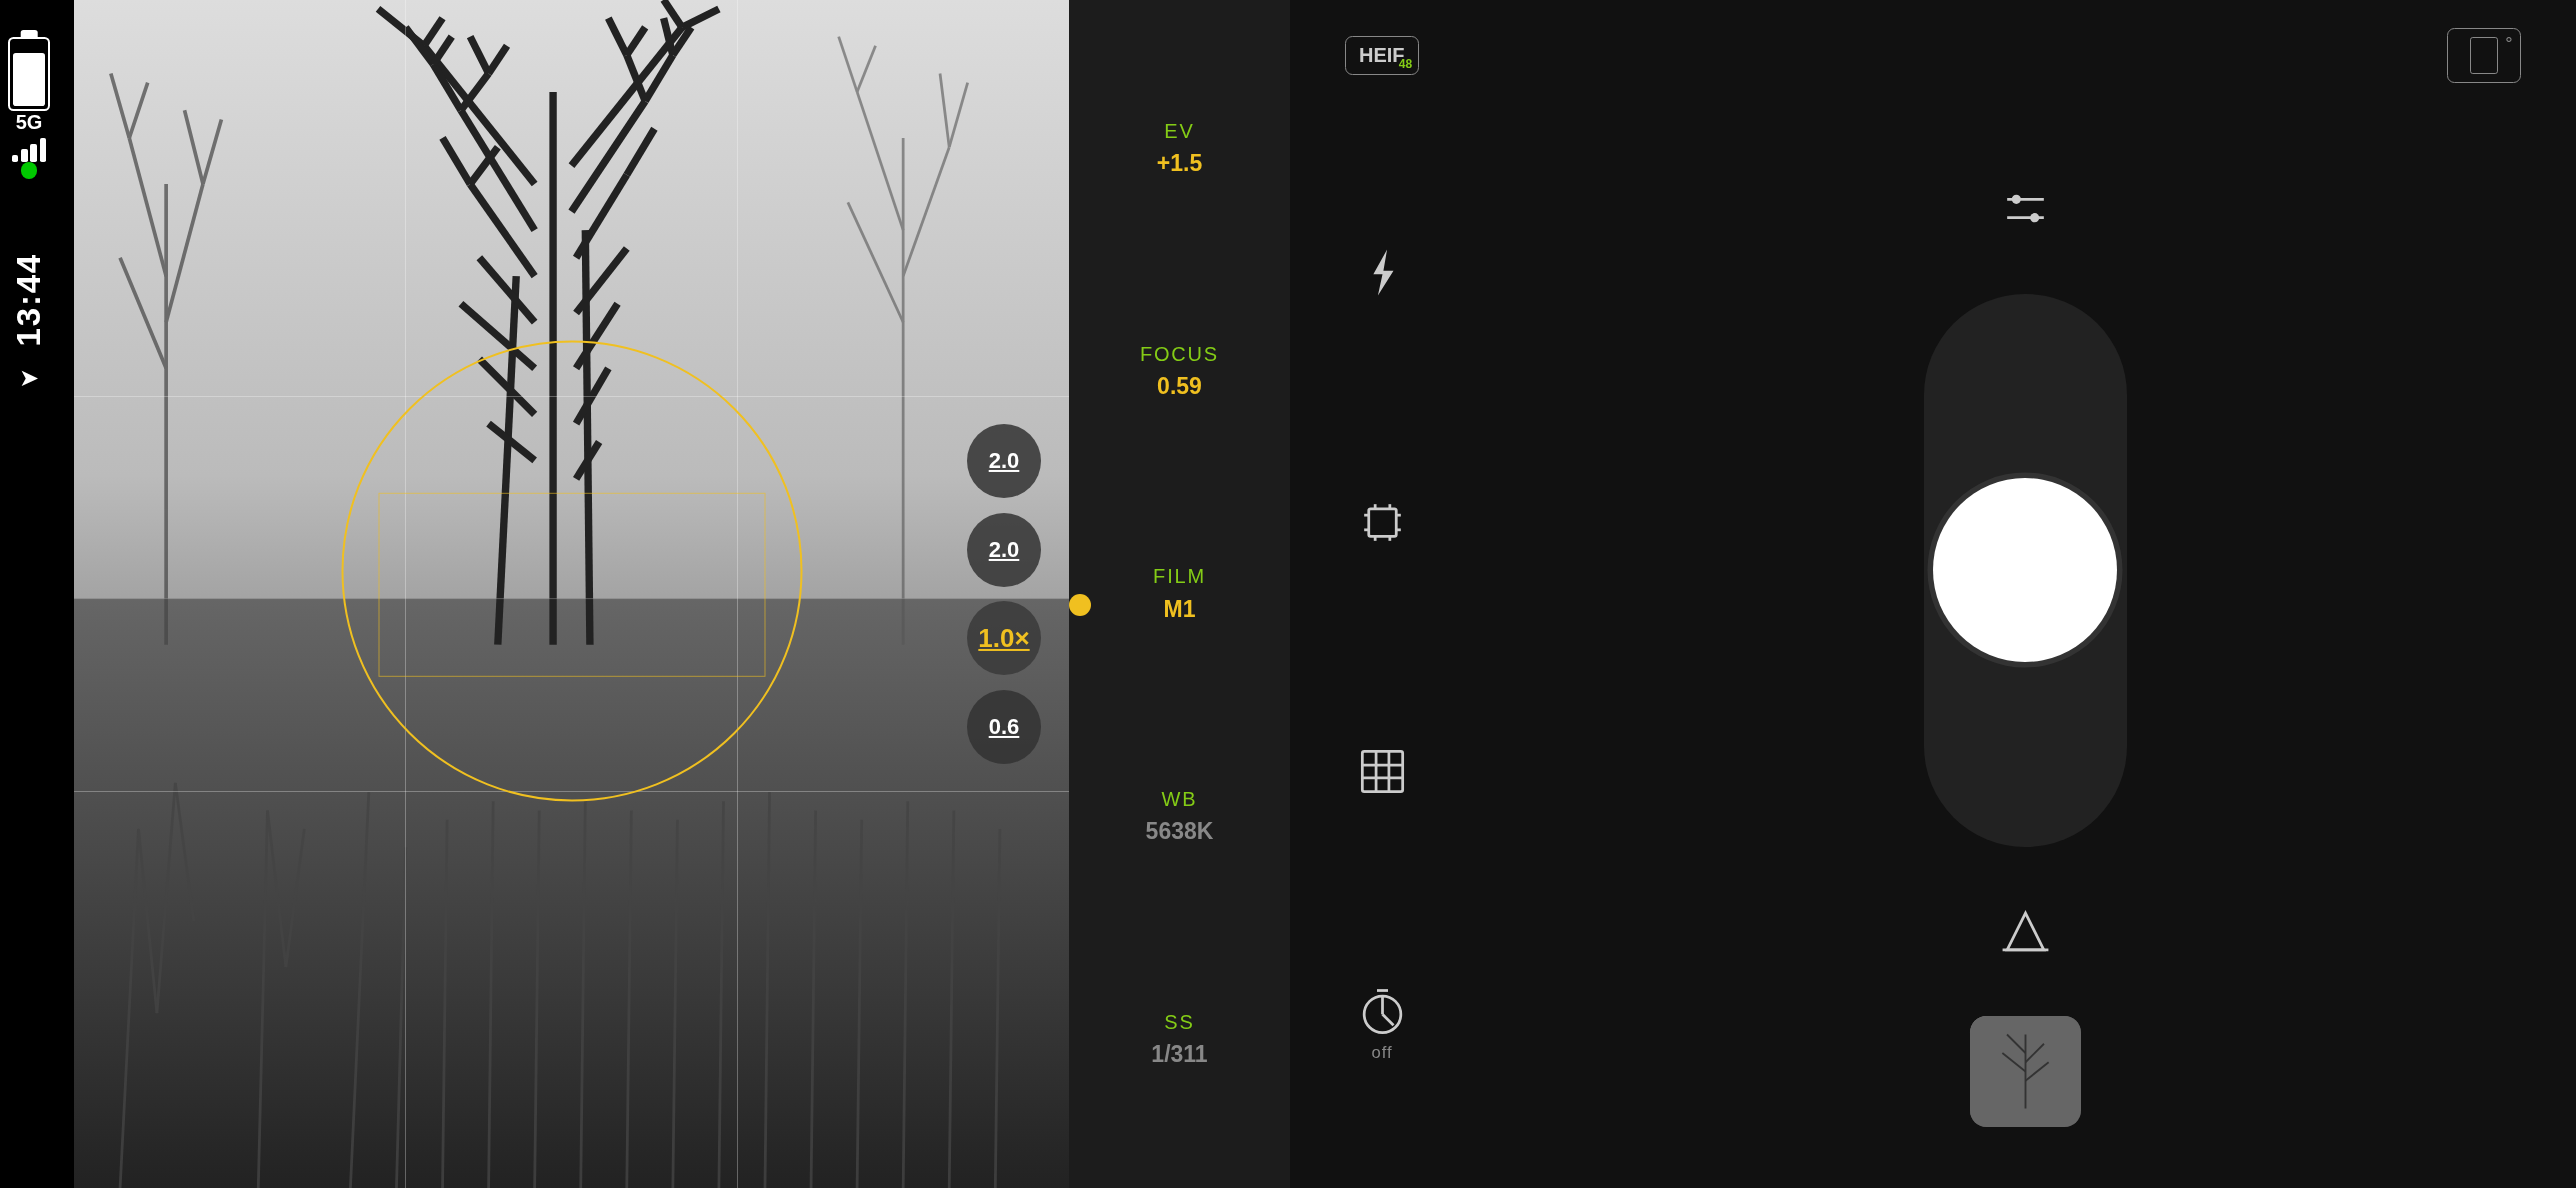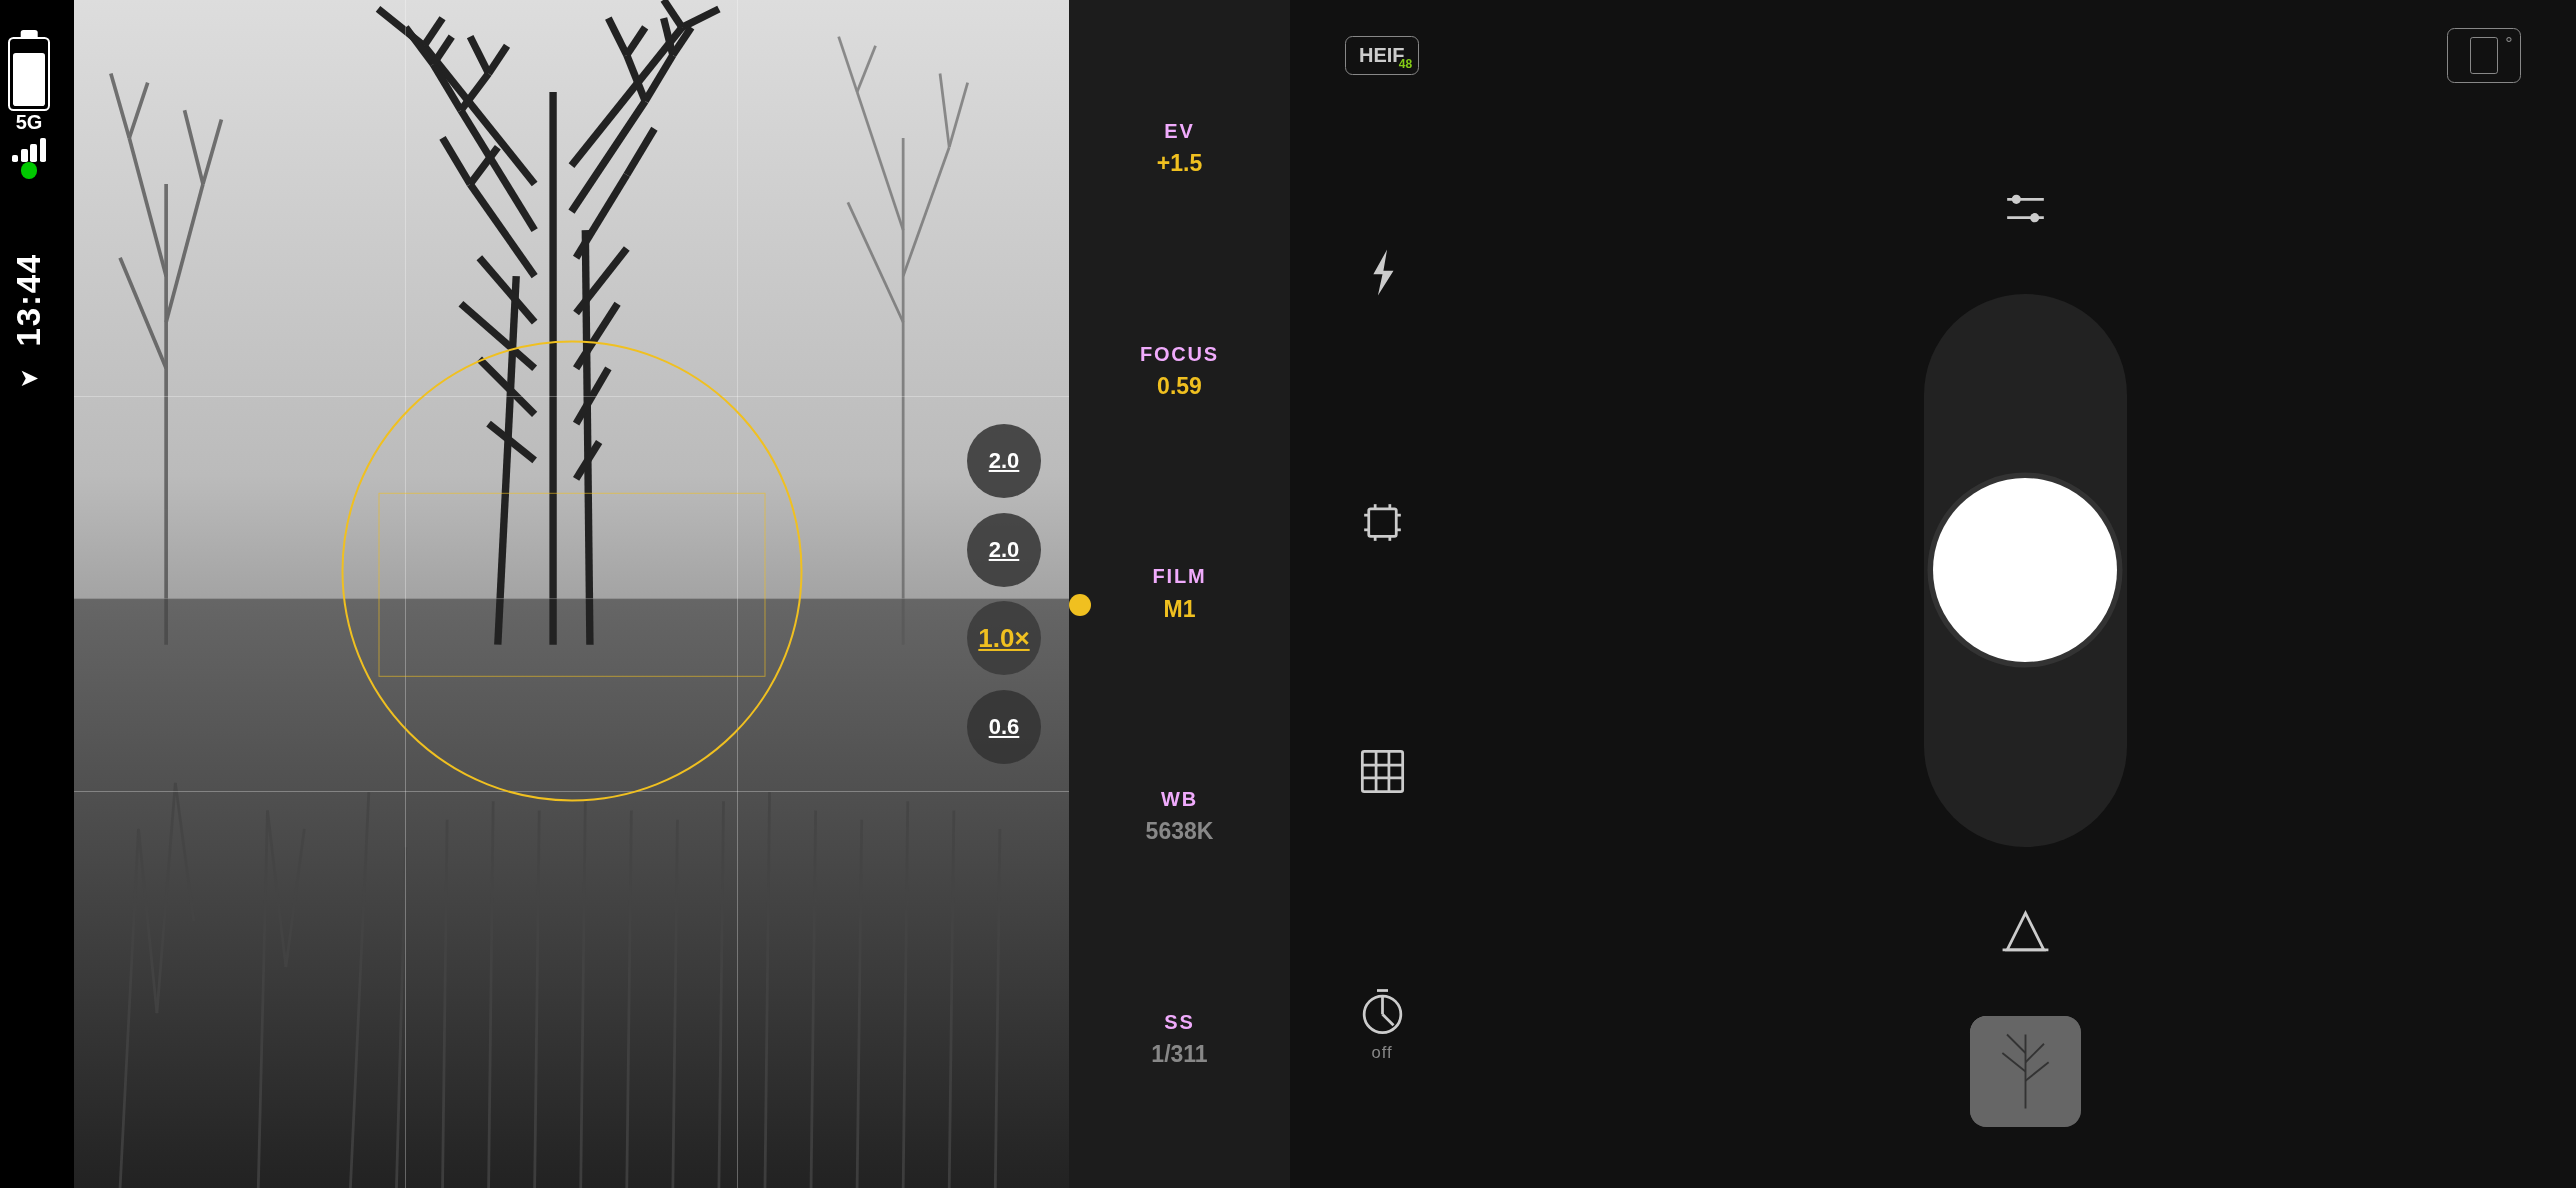--- a/index.html
+++ b/index.html
@@ -248,23 +248,23 @@
       padding: 37px 0;
     }
 
     .cam-control {
       display: flex;
       flex-direction: column;
       align-items: center;
       gap: 7.4px;
     }
     .cam-label {
-      color: #f0abfc;
+      color: #84cc16;
       font-size: 20px;
-      font-weight: 700;
+      font-weight: 400;
       letter-spacing: 1.8px;
       text-transform: uppercase;
     }
     .cam-value {
       color: #f0c020;
       font-size: 23px;
       font-weight: 700;
     }
     .cam-value.gray {
       color: #888;

